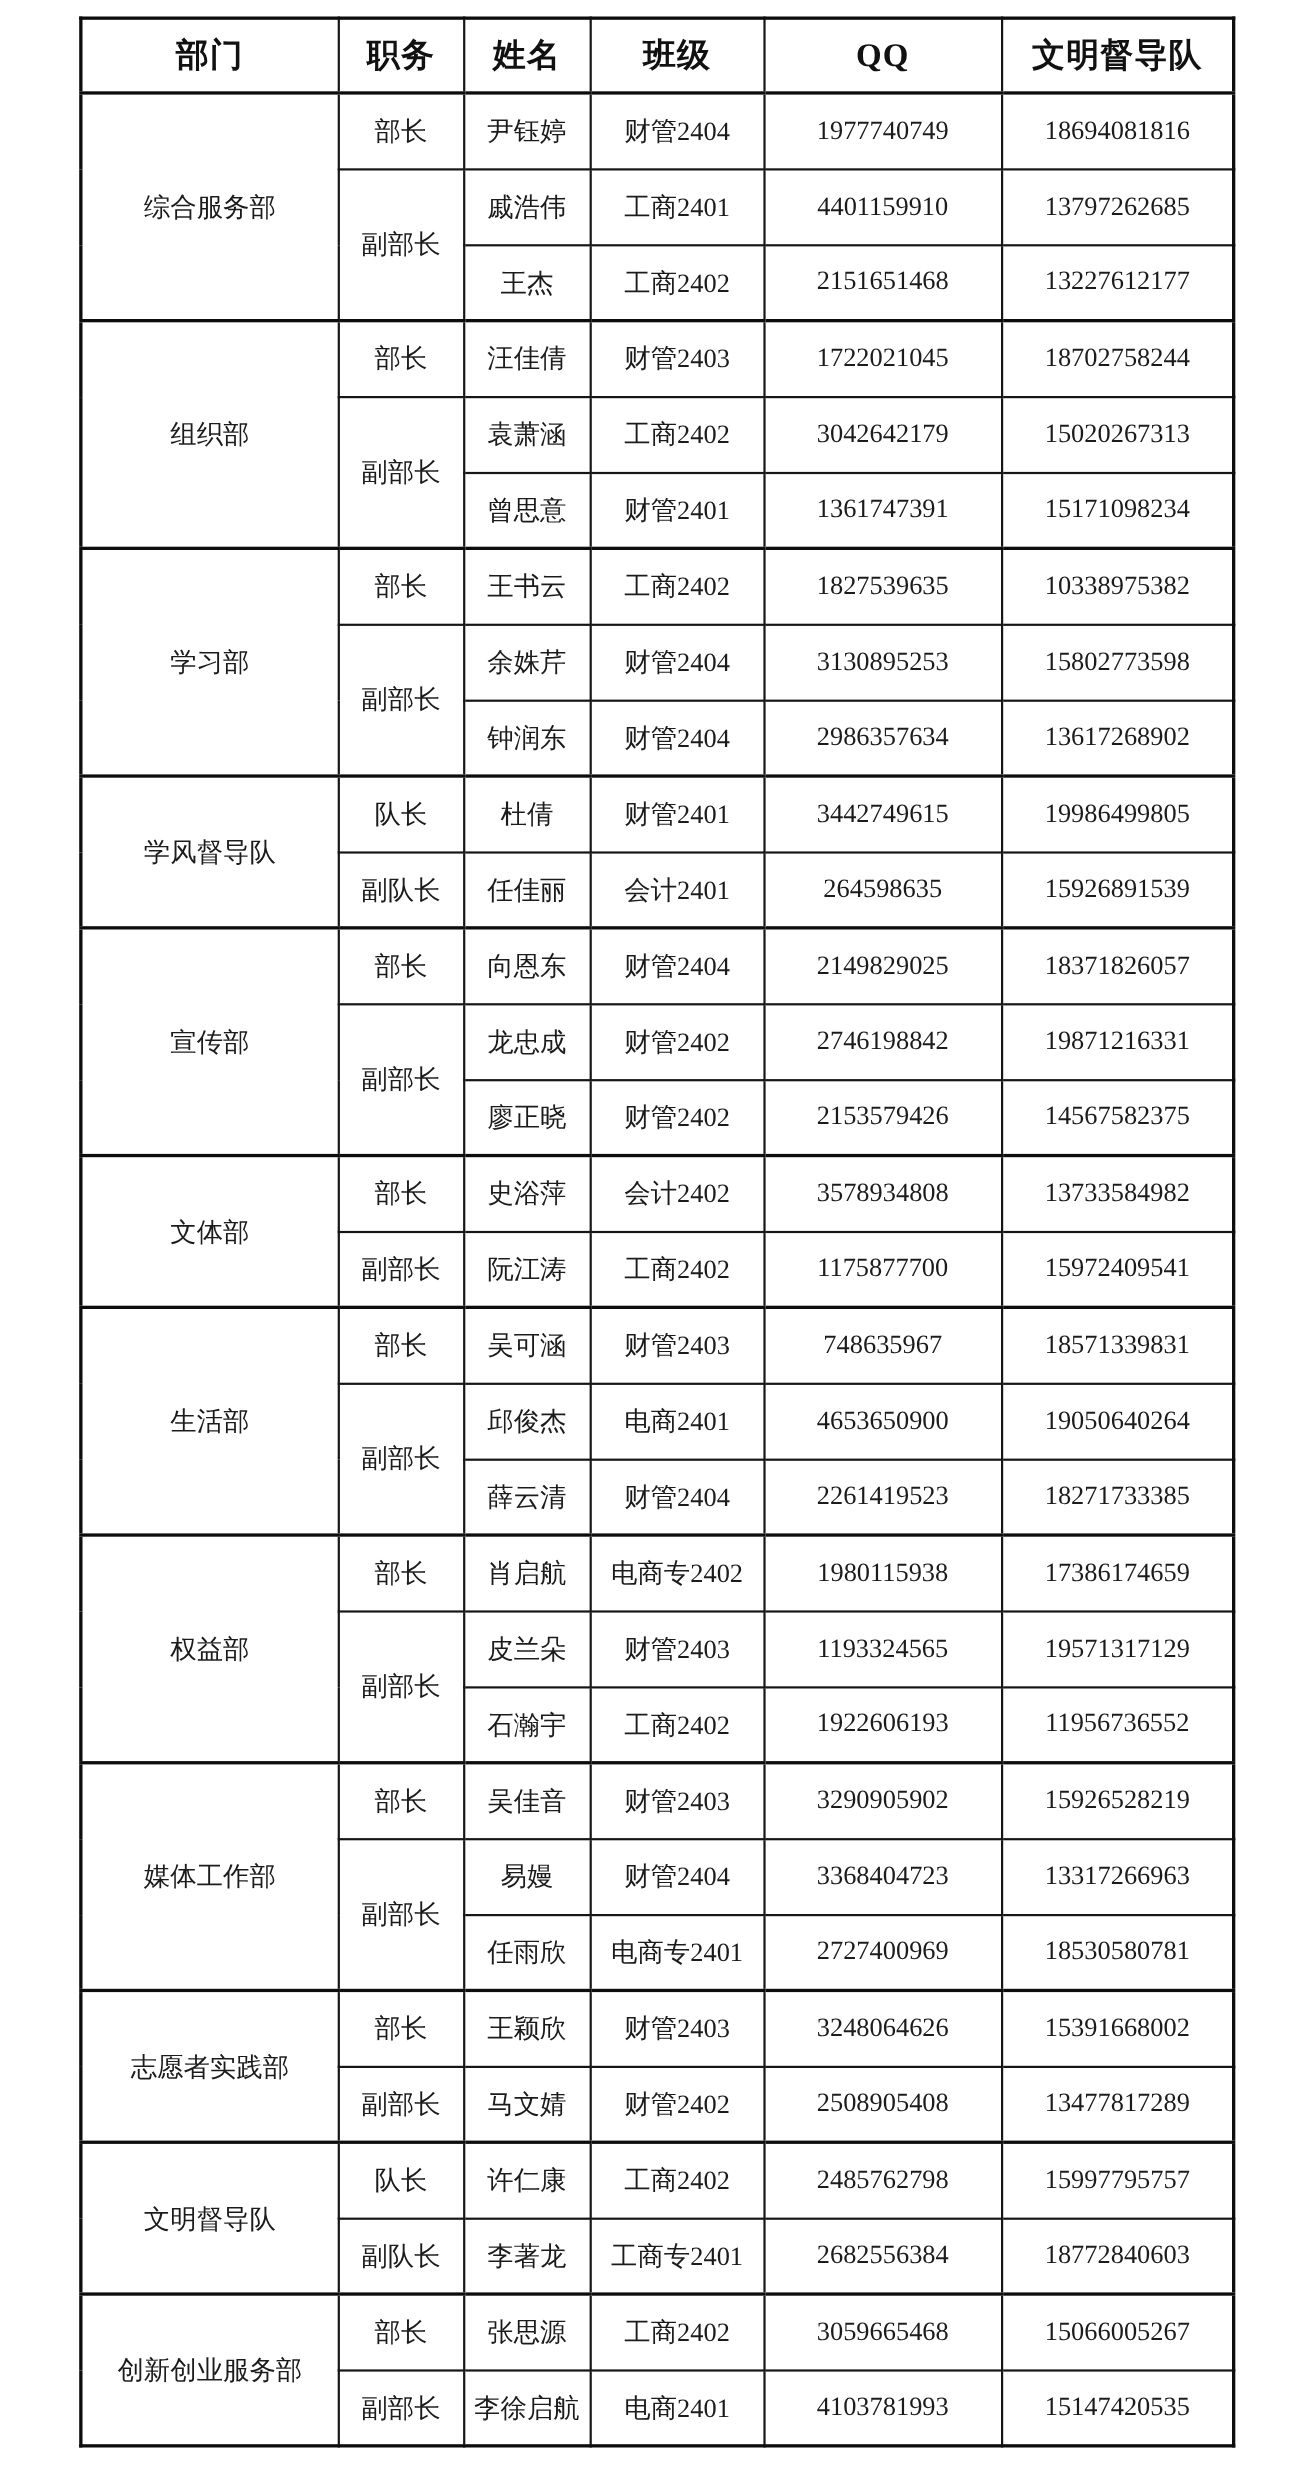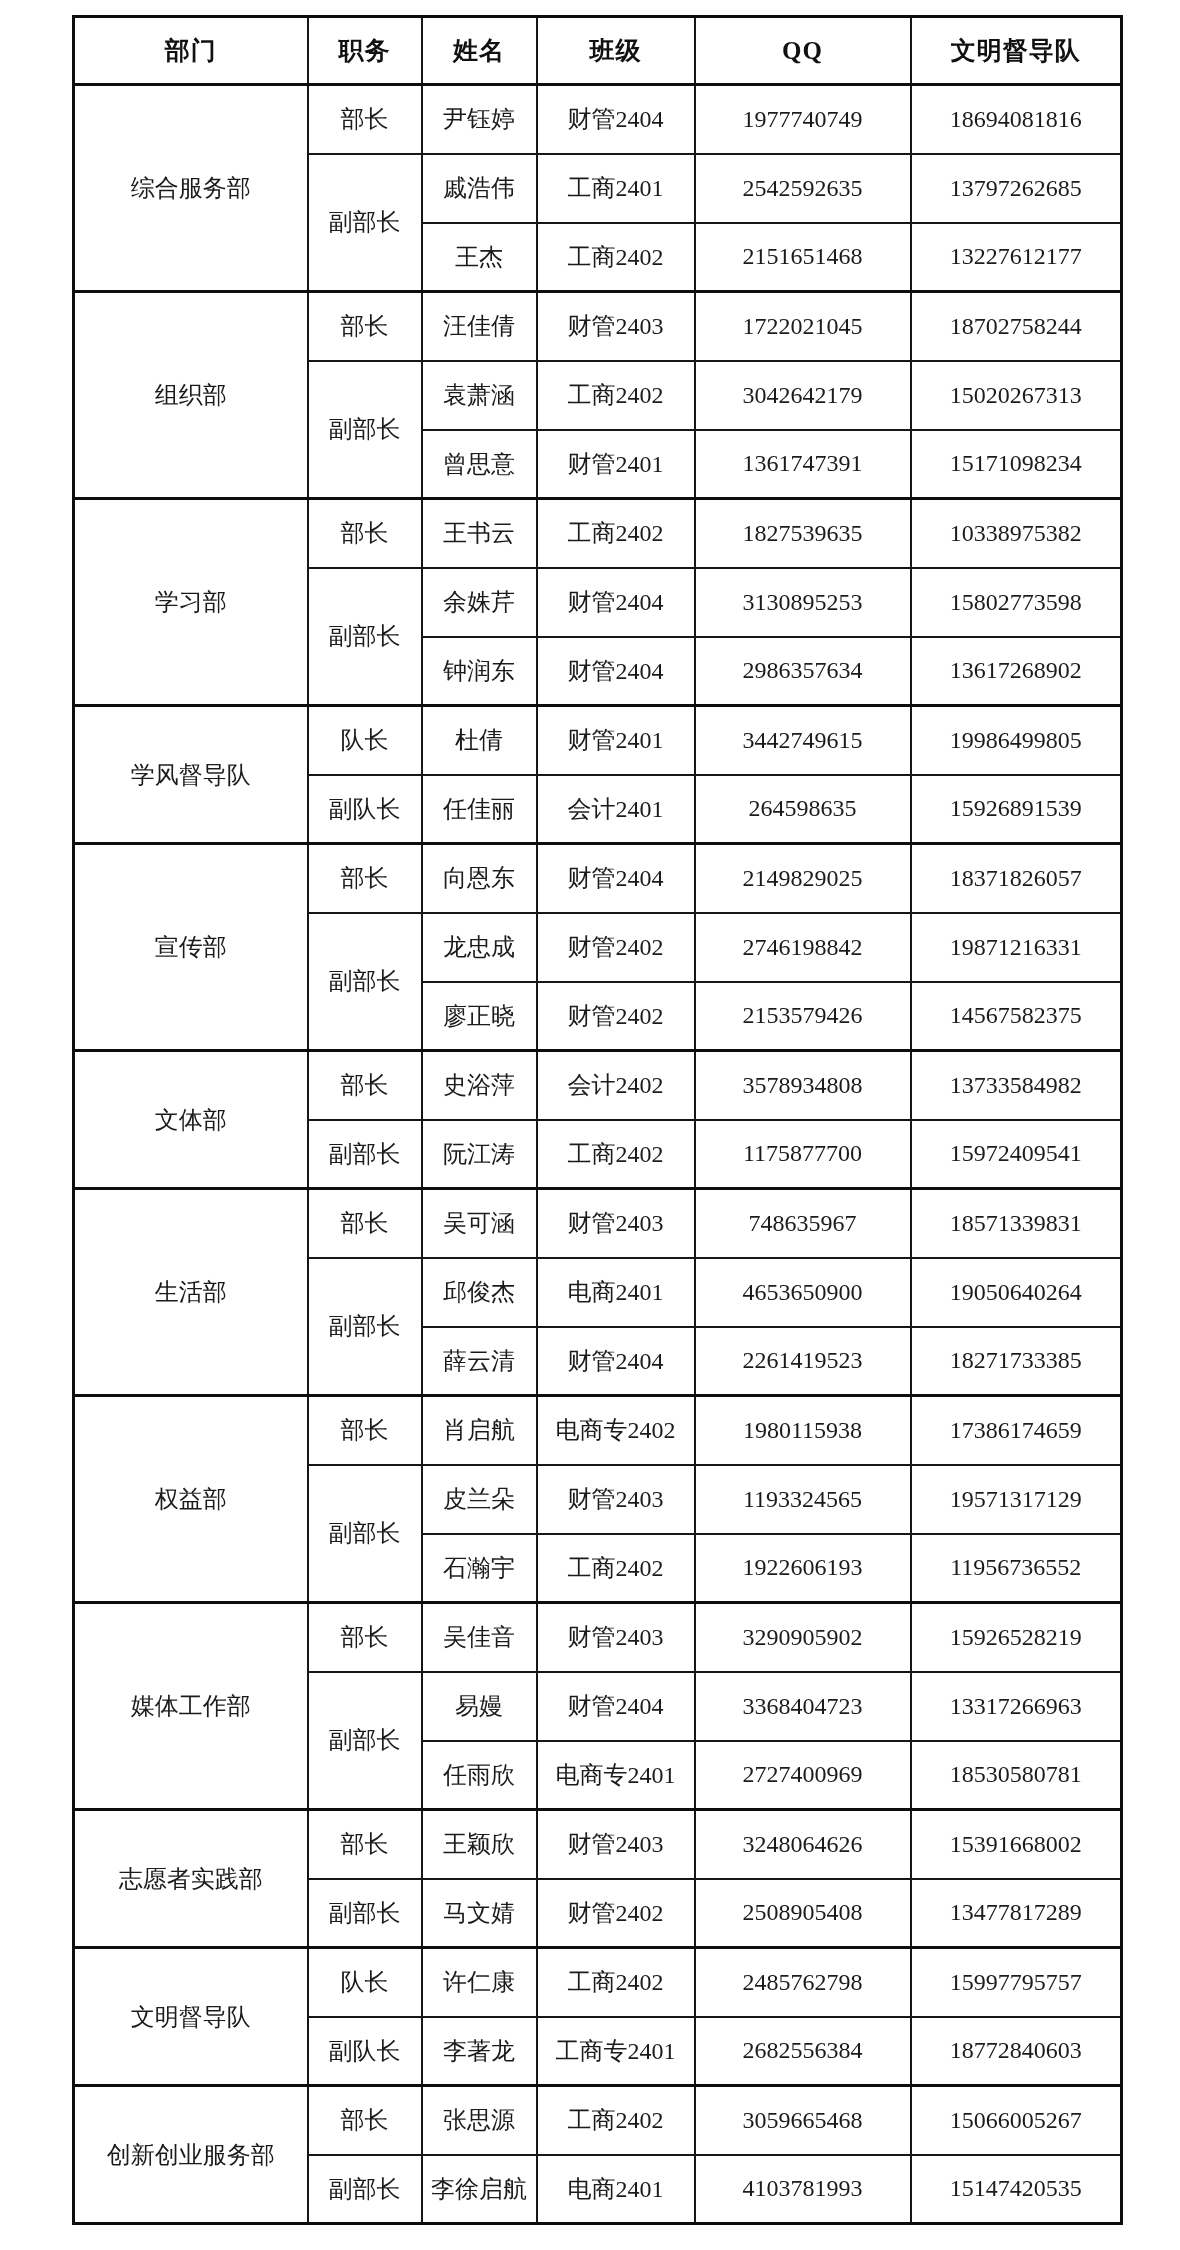--- a/index.html
+++ b/index.html
@@ -27,21 +27,21 @@
   th, td {
     border: 2px solid #161616;
     text-align: center;
     vertical-align: middle;
     padding: 0;
     overflow: hidden;
     white-space: nowrap;
   }
   thead tr { height: 68px; }
   thead th {
-    font-size: 25px;
+    font-size: 30px;
     font-weight: 700;
     letter-spacing: 1px;
     border-bottom: 3px solid #0d0d0d;
     color: #111111;
   }
   tbody tr { height: 69px; }
   tbody td { font-size: 24px; color: #1b1b1b; }
   tbody tr.group-start td { border-top: 3px solid #0d0d0d; }
 </style>
 </head>
@@ -73,21 +73,21 @@
           <td>部长</td>
           <td>尹钰婷</td>
           <td>财管2404</td>
           <td>1977740749</td>
           <td>18694081816</td>
         </tr>
         <tr>
           <td rowspan="2">副部长</td>
           <td>戚浩伟</td>
           <td>工商2401</td>
-          <td>2542592635</td>
+          <td>4401159910</td>
           <td>13797262685</td>
         </tr>
         <tr>
           <td>王杰</td>
           <td>工商2402</td>
           <td>2151651468</td>
           <td>13227612177</td>
         </tr>
         <tr class="group-start">
           <td rowspan="3">组织部</td>

